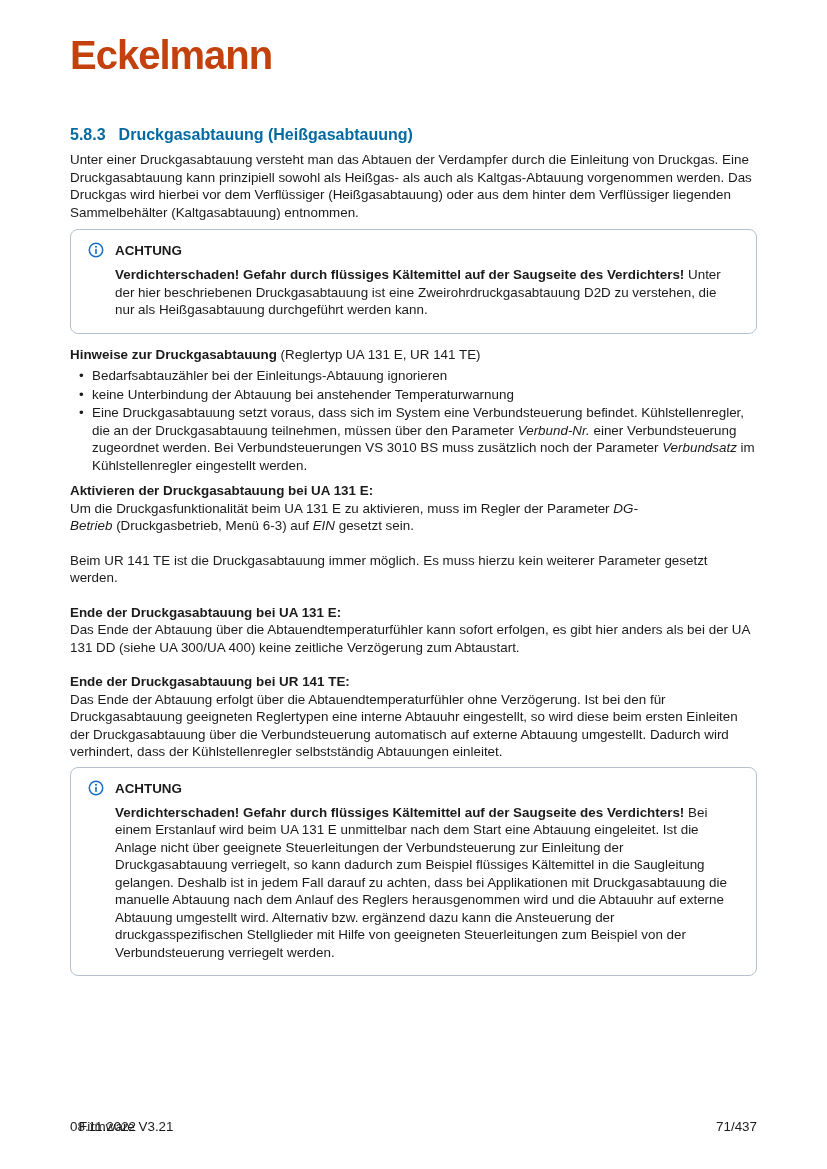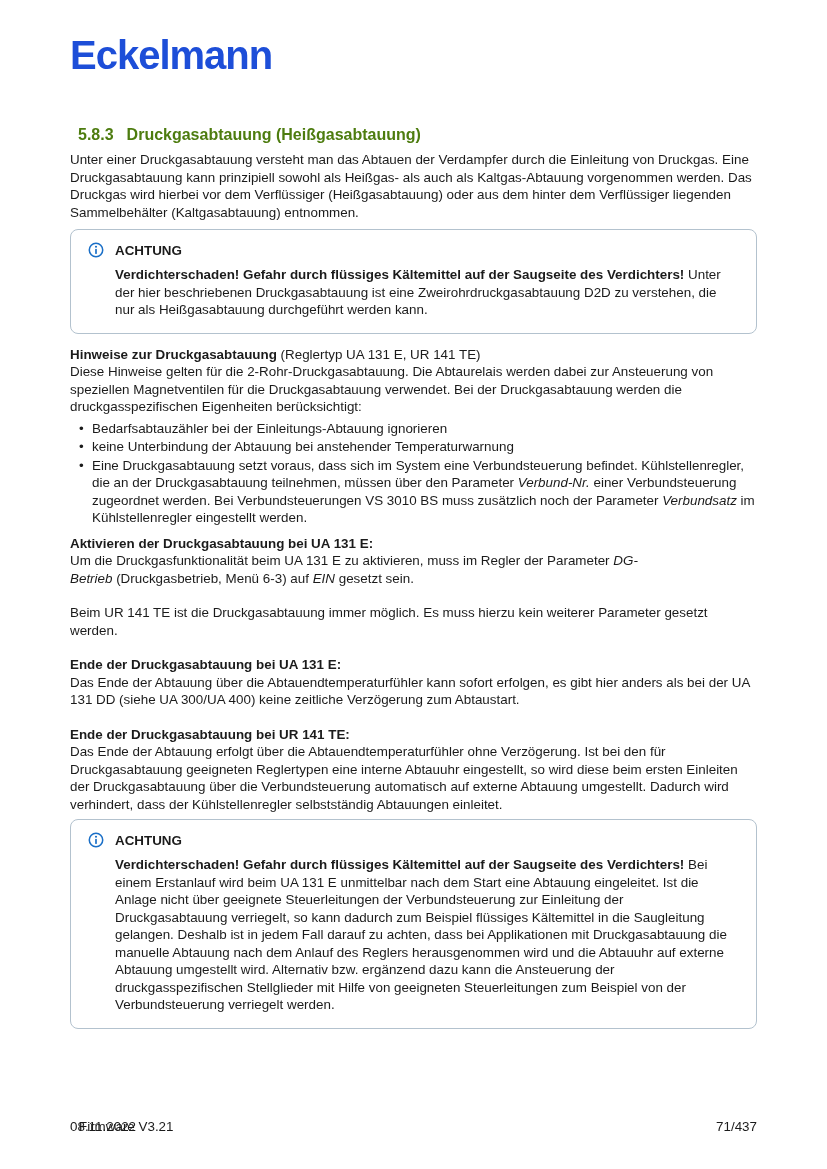--- a/index.html
+++ b/index.html
@@ -1,25 +1,25 @@
 <!DOCTYPE html>
 <html><head>
 <meta charset="utf-8">
 <style>
   html,body{margin:0;padding:0;background:#ffffff;}
   .page{
     position:relative;width:827px;height:1169px;background:#ffffff;
     font-family:"Liberation Sans",sans-serif;color:#1b1b1b;overflow:hidden;
   }
   .logo{
-    padding:34px 0 0 70px;font-size:40px;font-weight:bold;color:#1d4ed8;
+    padding:34px 0 0 70px;font-size:40px;font-weight:bold;color:#c2410c;
     letter-spacing:-1px;line-height:42px;
   }
   .content{padding:0 70px;}
-  .heading{margin:49px 0 0 8px;font-size:16px;font-weight:bold;color:#4d7c0f;line-height:20px;}
+  .heading{margin:49px 0 0 0;font-size:16px;font-weight:bold;color:#0369a1;line-height:20px;}
   .h-num{margin-right:13px;}
   .body{font-size:13.4px;line-height:17.5px;margin:0;}
   .intro{margin-top:6px;}
   .attention-box{
     border:1px solid #b3c2ce;border-radius:8px;background:#ffffff;
     padding:12px 22px 14px 17px;margin-top:8px;
   }
   .att-head{display:flex;align-items:flex-end;gap:11px;}
   .att-label{font-weight:bold;font-size:13.4px;}
   .info-icon{display:inline-flex;width:16px;height:16px;}
@@ -66,21 +66,20 @@
             <rect x="8.95" y="8.3" width="2.1" height="6.8" rx="1.05" fill="#1a6fc7"></rect>
           </svg>
         </span>
         <span class="att-label">ACHTUNG</span>
       </div>
       <p class="body att-body"><strong>Verdichterschaden! Gefahr durch flüssiges Kältemittel auf der Saugseite des Verdichters!</strong><span> Unter der hier beschriebenen Druckgasabtauung ist eine Zweirohrdruckgasabtauung D2D zu verstehen, die nur als Heißgasabtauung durchgeführt werden kann.</span></p>
     </div>
 
     <div class="hinweise">
       <p class="body"><strong>Hinweise zur Druckgasabtauung</strong><span> (Reglertyp UA 131 E, UR 141 TE)</span></p>
-      <p class="body">Diese Hinweise gelten für die 2-Rohr-Druckgasabtauung. Die Abtaurelais werden dabei zur Ansteuerung von speziellen Magnetventilen für die Druckgasabtauung verwendet. Bei der Druckgasabtauung werden die druckgasspezifischen Eigenheiten berücksichtigt:</p>
       <ul class="bullets">
         <li>Bedarfsabtauzähler bei der Einleitungs-Abtauung ignorieren</li>
         <li>keine Unterbindung der Abtauung bei anstehender Temperaturwarnung</li>
         <li><span>Eine Druckgasabtauung setzt voraus, dass sich im System eine Verbundsteuerung befindet. Kühlstellenregler, die an der Druckgasabtauung teilnehmen, müssen über den Parameter </span><span class="it">Verbund-Nr.</span><span> einer Verbundsteuerung zugeordnet werden. Bei Verbundsteuerungen VS 3010 BS muss zusätzlich noch der Parameter </span><span class="it">Verbundsatz</span><span> im Kühlstellenregler eingestellt werden.</span></li>
       </ul>
     </div>
 
     <div class="section first">
       <p class="sec-head">Aktivieren der Druckgasabtauung bei UA 131 E:</p>
       <p class="body"><span>Um die Druckgasfunktionalität beim UA 131 E zu aktivieren, muss im Regler der Parameter </span><span class="it">DG-</span><br><span class="it">Betrieb</span><span> (Druckgasbetrieb, Menü 6-3) auf </span><span class="it">EIN</span><span> gesetzt sein.</span></p>

